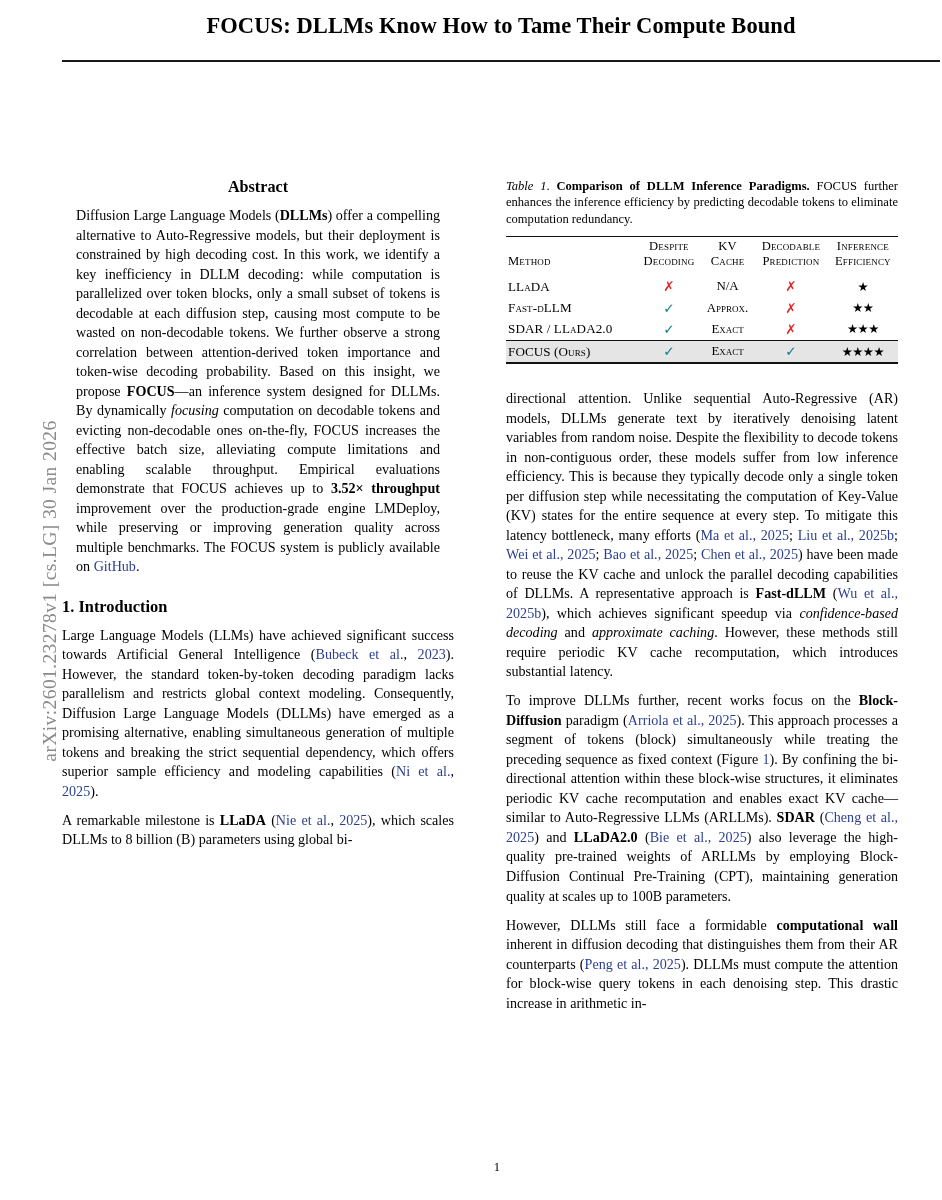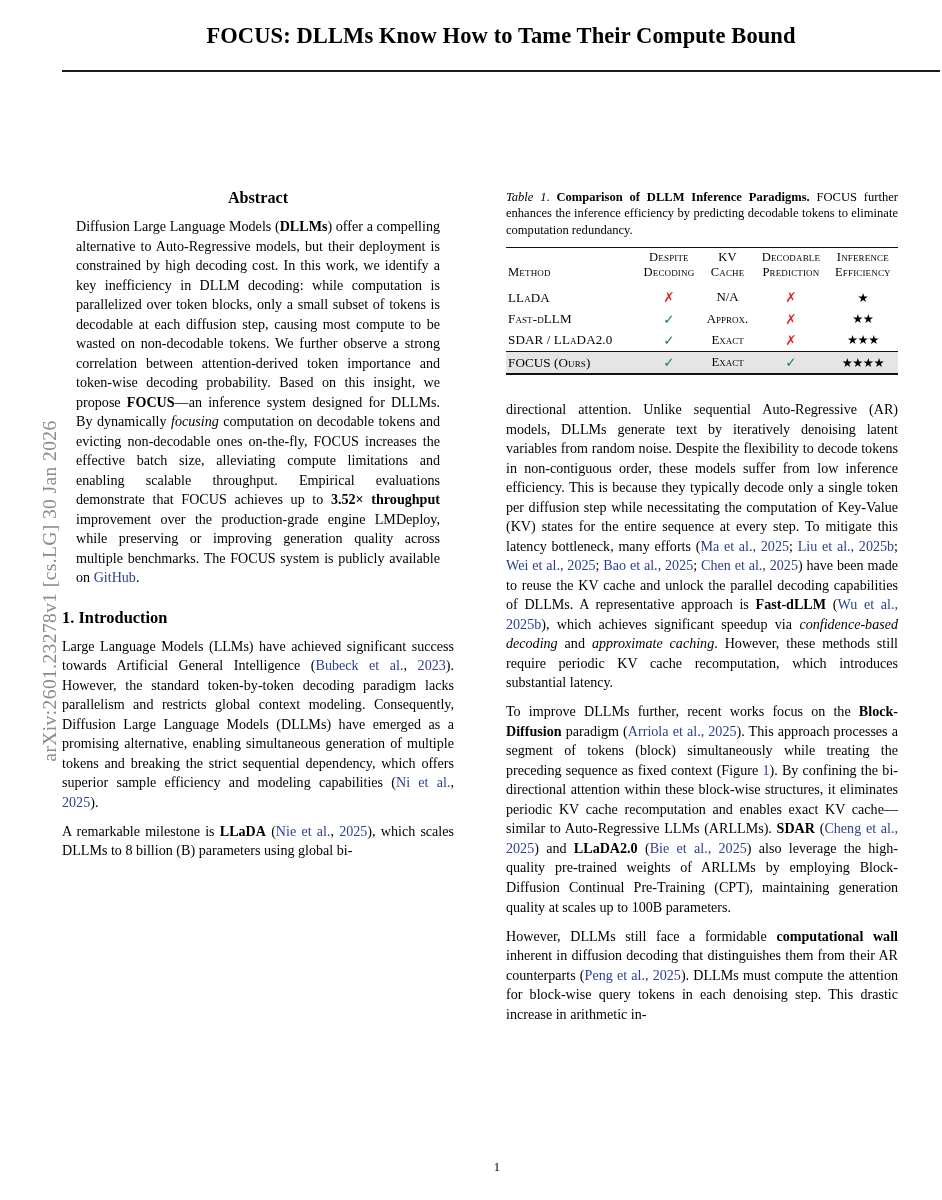--- a/index.html
+++ b/index.html
@@ -43,21 +43,21 @@
     left: 52px;
     top: 0;
     width: 890px;
     height: 1200px;
   }
 
   
   #title-block {
     position: absolute;
     left: 10px;
-    top: 10px;
+    top: 0;
     width: 878px;
   }
   #paper-title {
     font-size: 22.5px;
     font-weight: bold;
     text-align: center;
     letter-spacing: 0.1px;
     line-height: 1.25;
     padding: 12px 30px 0 30px;
   }
@@ -76,21 +76,21 @@
 
   
   #cols {
     position: absolute;
     left: 10px;
     top: 178px;
     width: 878px;
     display: flex;
     gap: 52px;
   }
-  .col { width: 392px; margin-top: 11px; }
+  .col { width: 392px; }
 
   
   h2.sec {
     font-size: 16.4px;
     font-weight: bold;
     margin: 20px 0 9px 0;
   }
   .abshead {
     text-align: center;
     font-size: 16.2px;

